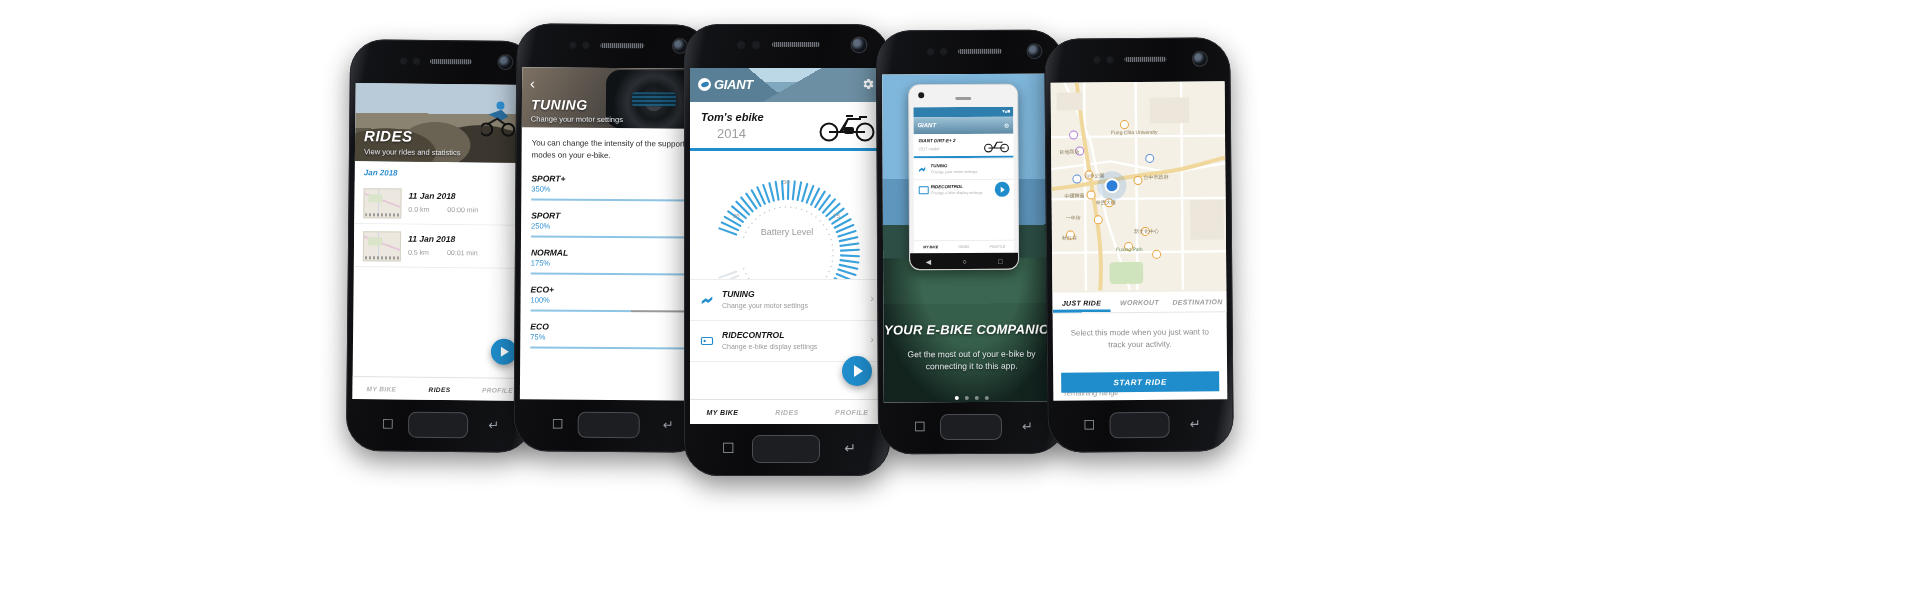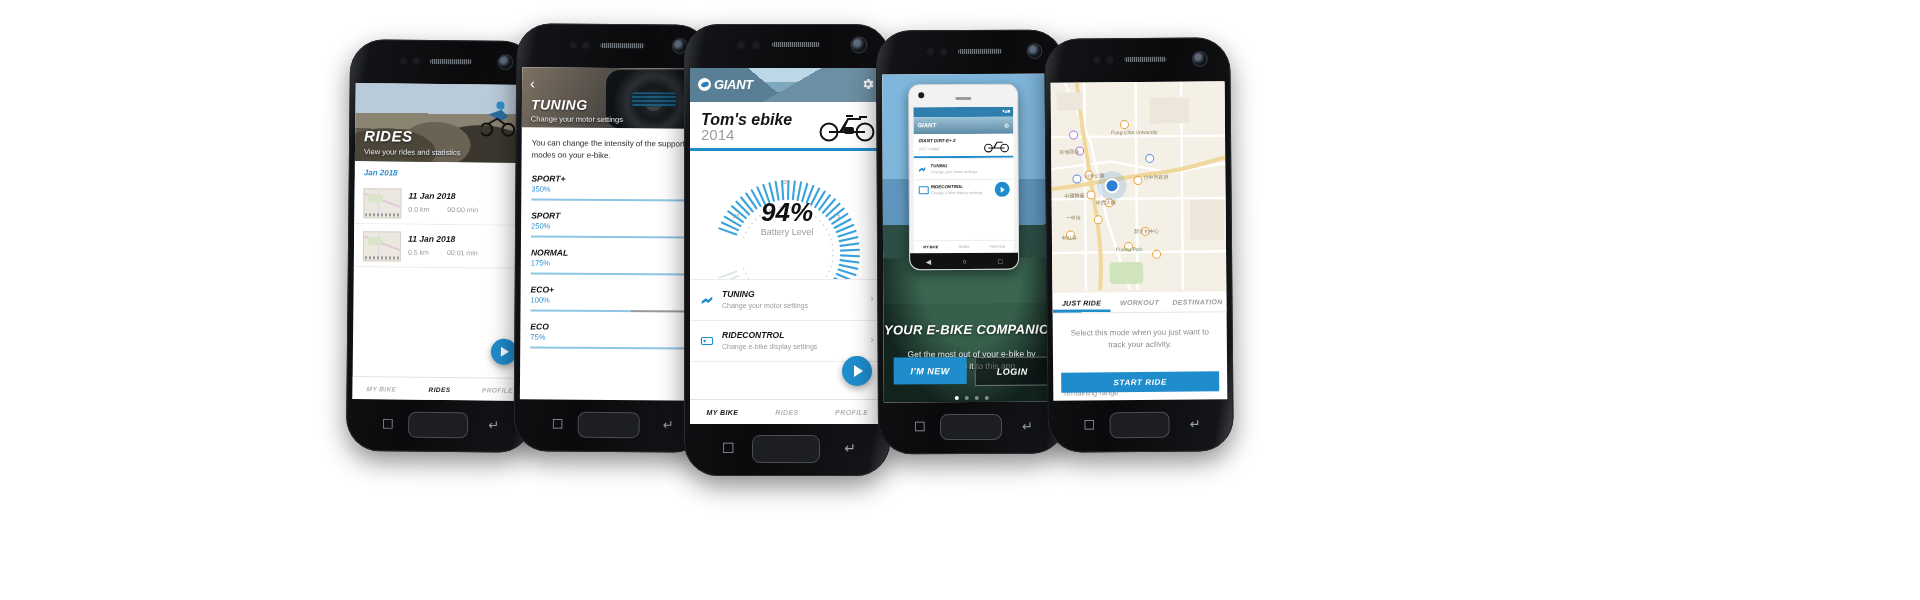--- a/index.html
+++ b/index.html
@@ -94,22 +94,22 @@
       linear-gradient(150deg,transparent 0 52%,#6d8fa3 52% 100%),
       linear-gradient(-140deg,transparent 0 58%,#587f95 58% 100%);}
   .giantlogo{position:absolute;left:8px;top:9px;display:flex;align-items:center;gap:3px;}
   .giantlogo .g{width:13px;height:13px;border-radius:50%;background:#fff;position:relative;}
   .giantlogo .g:after{content:"";position:absolute;left:3px;top:4px;width:8px;height:5px;
     border-radius:50%;background:#2f80b5;transform:rotate(-20deg);}
   .giantlogo .w{color:#fff;font-style:italic;font-weight:bold;font-size:13px;letter-spacing:-.3px;}
   .gear{position:absolute;right:9px;top:9px;width:14px;height:14px;}
   .bikecard{position:relative;background:#fff;height:46px;border-bottom:3px solid #1f8ccb;}
   .bikecard .nm{position:absolute;left:11px;top:9px;font-style:italic;font-weight:bold;
-    font-size:16px;color:#141414;}
-  .bikecard .yr{position:absolute;left:11px;top:24px;font-size:15px;color:#9d9d9d;}
+    font-size:11px;color:#141414;}
+  .bikecard .yr{position:absolute;left:27px;top:24px;font-size:13px;color:#9d9d9d;}
   .bikesvg{position:absolute;right:8px;top:8px;}
   .gauge{position:relative;height:128px;}
   .gaugeval{position:absolute;left:0;right:0;top:46px;text-align:center;
     font-style:italic;font-weight:bold;font-size:26px;color:#111;}
   .gaugelbl{position:absolute;left:0;right:0;top:76px;text-align:center;
     font-size:9px;color:#9b9b9b;}
   .tickno{position:absolute;font-size:6px;color:#9b9b9b;}
 
   
   #p4{left:877px;top:30px;width:188px;height:424px;transform:rotate(-0.3deg);}
@@ -423,21 +423,20 @@
               <circle cx="65.76575917360907" cy="135.77013769588473" r="0.75" fill="#c3c8cc"></circle>
               <circle cx="61.982526709843825" cy="131.82912275567617" r="0.75" fill="#c3c8cc"></circle>
               <circle cx="58.69318702153207" cy="127.46739247415567" r="0.75" fill="#c3c8cc"></circle>
               <circle cx="55.944133550445486" cy="122.74646548394072" r="0.75" fill="#c3c8cc"></circle>
               <circle cx="53.77413944384821" cy="117.73292659298076" r="0.75" fill="#c3c8cc"></circle>
             </g>
         </svg>
         <div class="tickno" style="left:43px;top:62px">25</div>
         <div class="tickno" style="left:93px;top:28px">50</div>
         <div class="tickno" style="right:44px;top:62px">75</div>
-        <div class="gaugeval">94%</div>
         <div class="gaugelbl">Battery Level</div>
       </div>
 
       <div class="row" style="height:40px;border-top:1px solid #ededed">
         <svg style="position:absolute;left:10px;top:13px" width="14" height="14" viewBox="0 0 24 24" fill="#1f8ccb">
           <path d="M3 14 l7-5 4 3 7-6 v5 l-7 6 -4-3 -7 5z"></path>
         </svg>
         <div class="t" style="position:absolute;left:32px;top:9px;font-size:8.5px">TUNING</div>
         <div class="s" style="position:absolute;left:32px;top:22px;font-size:7px">Change your motor settings</div>
         <div class="chev" style="right:10px;top:12px;font-size:11px">›</div>
@@ -529,24 +528,20 @@
         </div>
       </div>
 
       <div class="p4title">YOUR E-BIKE COMPANION</div>
       <div class="p4sub">Get the most out of your e-bike by connecting it to this app.</div>
       <div class="dots">
         <i class="on"></i>
         <i></i>
         <i></i>
         <i></i>
-      </div>
-      <div class="p4btns">
-        <div class="btn primary">I'M NEW</div>
-        <div class="btn ghost">LOGIN</div>
       </div>
     </div>
     <div class="btmbar">
       <div class="navglyph" style="left:36px;bottom:21px">☐</div>
       <div class="home" style="left:62px;bottom:14px;width:60px;height:24px"></div>
       <div class="navglyph" style="right:33px;bottom:21px">↵</div>
     </div>
   </div>
 
   <div class="phone" id="p5">

